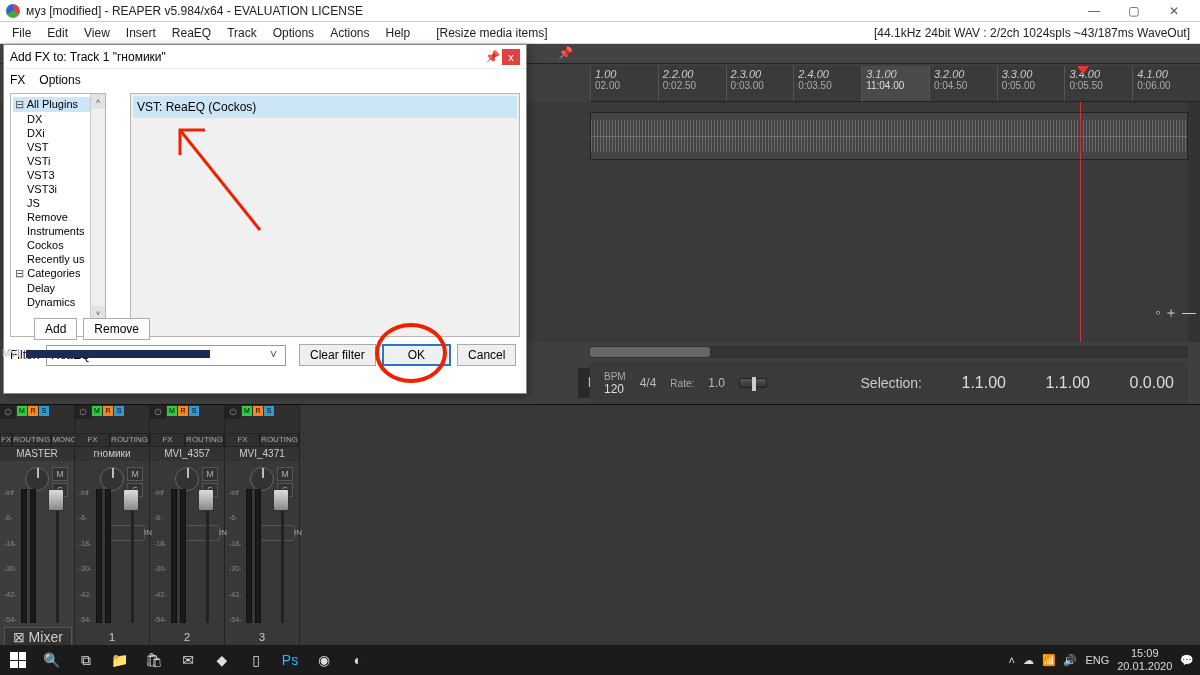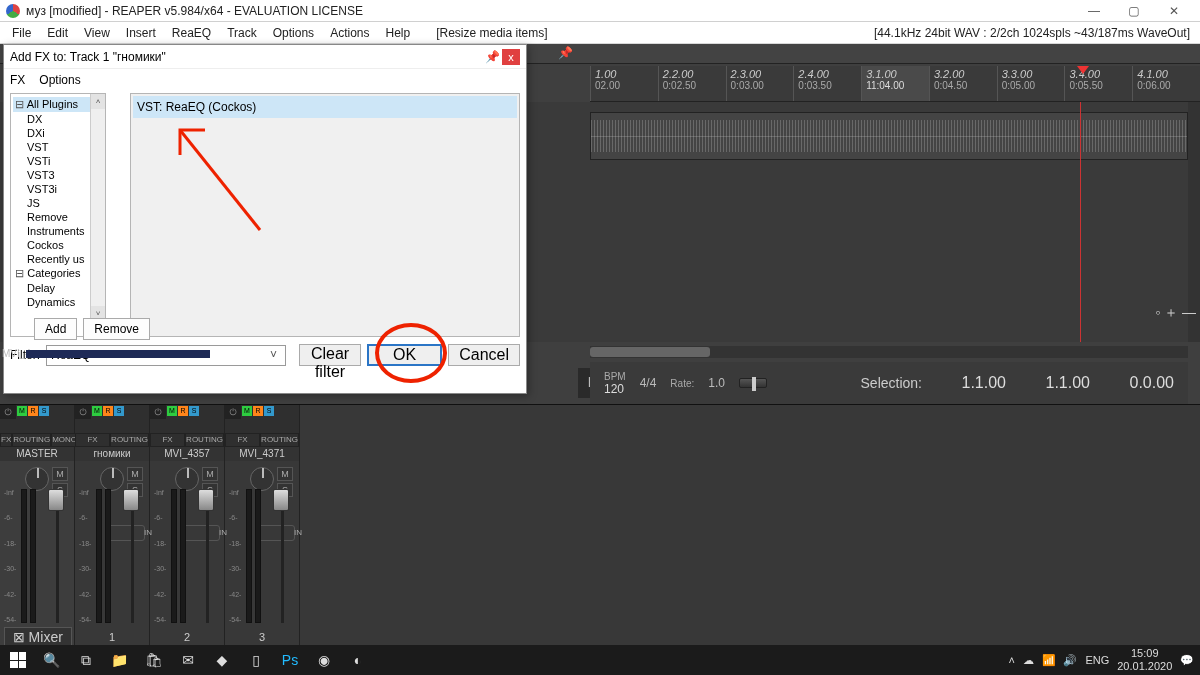--- a/index.html
+++ b/index.html
@@ -98,21 +98,21 @@
 .tree .vscroll .up, .tree .vscroll .dn { height:15px; text-align:center; line-height:15px; background:#e3e3e3; font-size:8px; color:#555; }
 .tree .vscroll .dn { position:absolute; bottom:0; left:0; right:0; }
 
 .plist { flex:1; border:1px solid #b5b5b5; background:#f0f0f0; font-size:12px; padding:2px; }
 .plist .item { background:#cde6f7; padding:4px 4px; }
 
 .dlg-bottom { position:absolute; bottom: 6px; left: 6px; right: 6px; height: 44px; }
 .filter-row { display:flex; align-items:center; gap: 6px; font-size:12px; height: 24px; }
 .filter-row input { flex: 0 0 240px; height: 21px; border:1px solid #9a9a9a; padding: 0 18px 0 4px; font-size:12px; }
 .filter-row .dd { margin-left:-22px; color:#555; }
-.filter-row button { height: 22px; padding: 0 10px; background:#efefef; border:1px solid #aaa; font-size:16px; cursor:pointer; }
+.filter-row button { height: 22px; padding: 0 10px; background:#efefef; border:1px solid #aaa; font-size:12px; cursor:pointer; }
 .filter-row button.ok { border:2px solid #2b75c6; padding: 0 24px; }
 
 
 .addrem { position:absolute; top: 318px; left: 34px; display:flex; gap: 6px; z-index:11; }
 .addrem button { height: 22px; padding: 0 10px; background:#fdfdfd; border:1px solid #aaa; font-size:12px; }
 
 .mvi-label { position:absolute; top: 304px; left: 2px; font-size: 10px; color:#bbb; z-index:11; }
 .mvi-bar { position:absolute; top: 306px; left: 26px; width: 184px; height: 8px; background:#1e2a56; z-index:11; }
 
 

